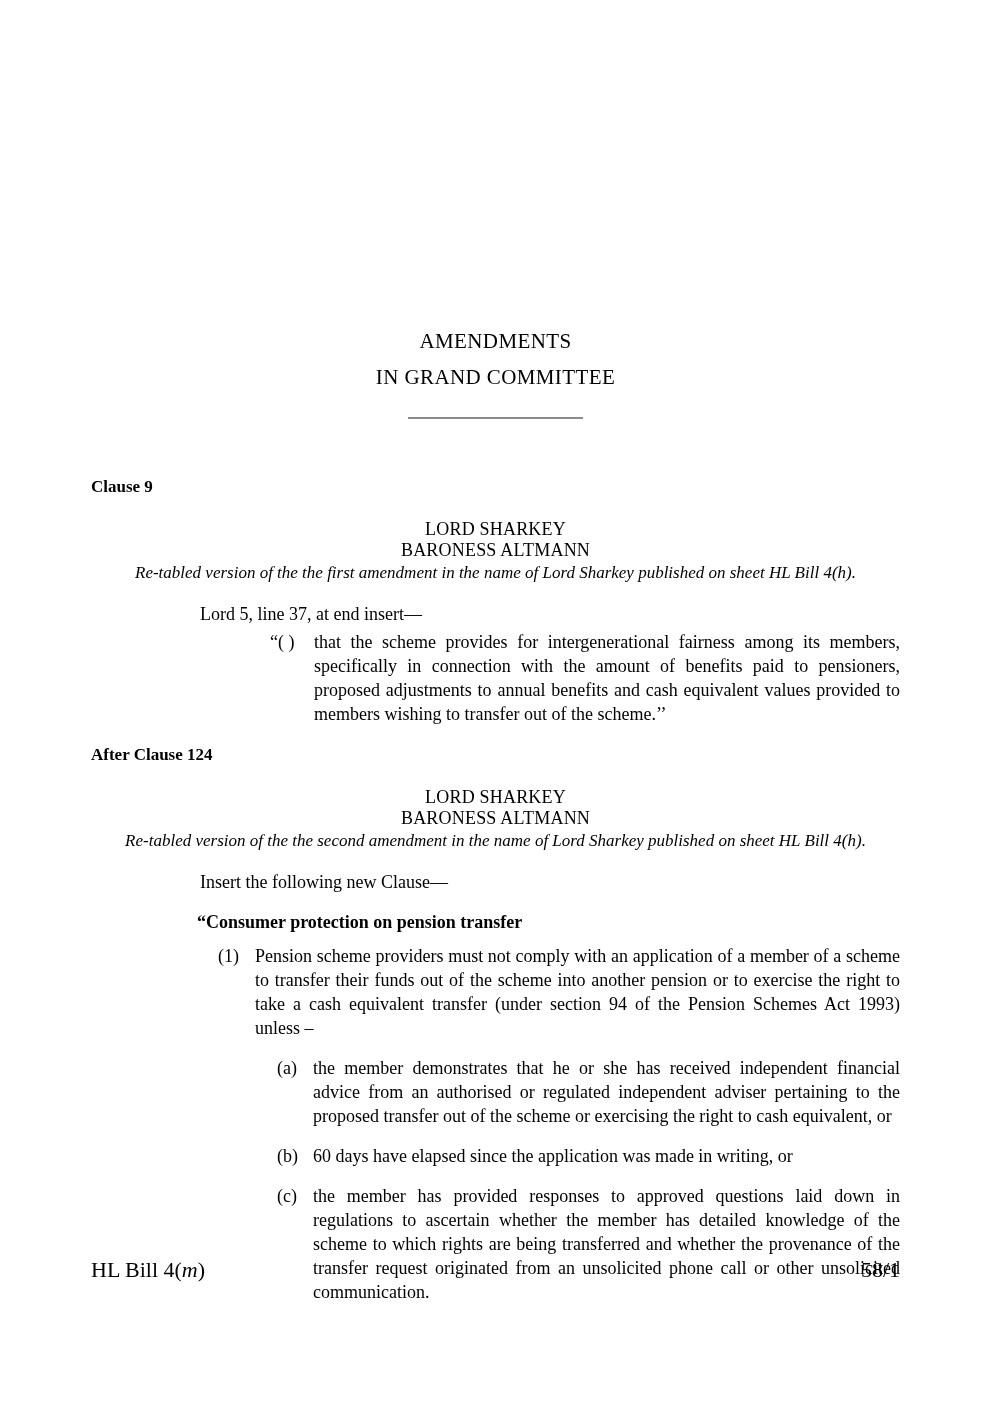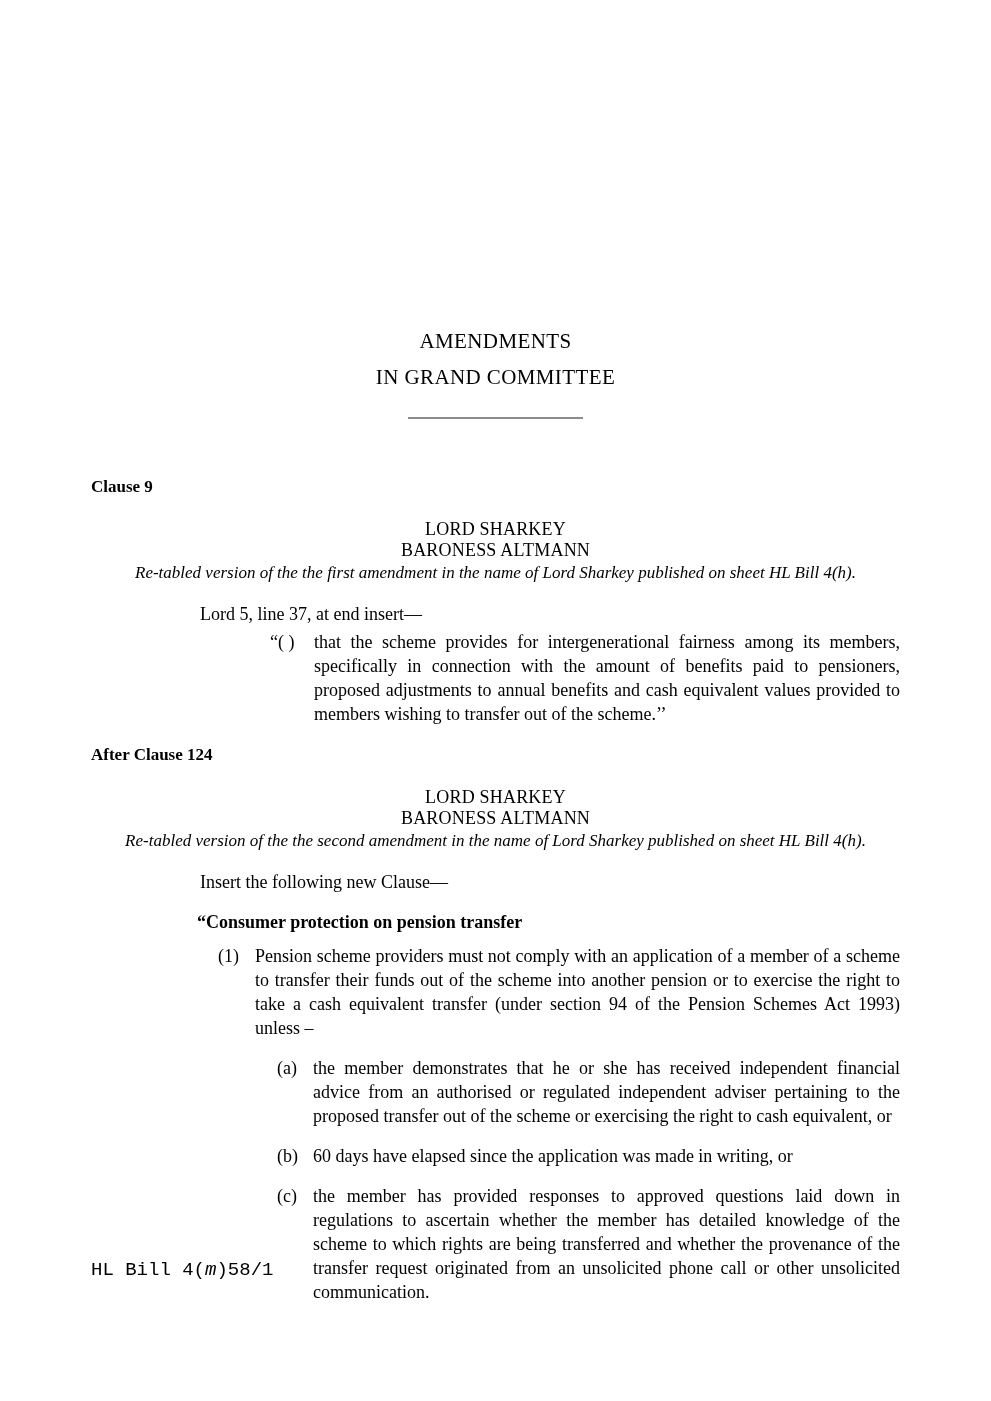--- a/index.html
+++ b/index.html
@@ -182,25 +182,25 @@
   .paragraph.no-justify > .body {
     text-align: left;
   }
 
   
   .footer {
     position: absolute;
     left: 91px;
     top: 1258px;
     width: 809px;
-    font-size: 19px;
+    font-size: 22px;
     line-height: 24px;
     display: flex;
+    justify-content: space-between;
     align-items: baseline;
-    font-family: Liberation Mono, monospace;
   }
   .footer .ital { font-style: italic; }
 </style>
 </head>
 <body>
 
 <div class="page">
 
 
   <div class="intro">

